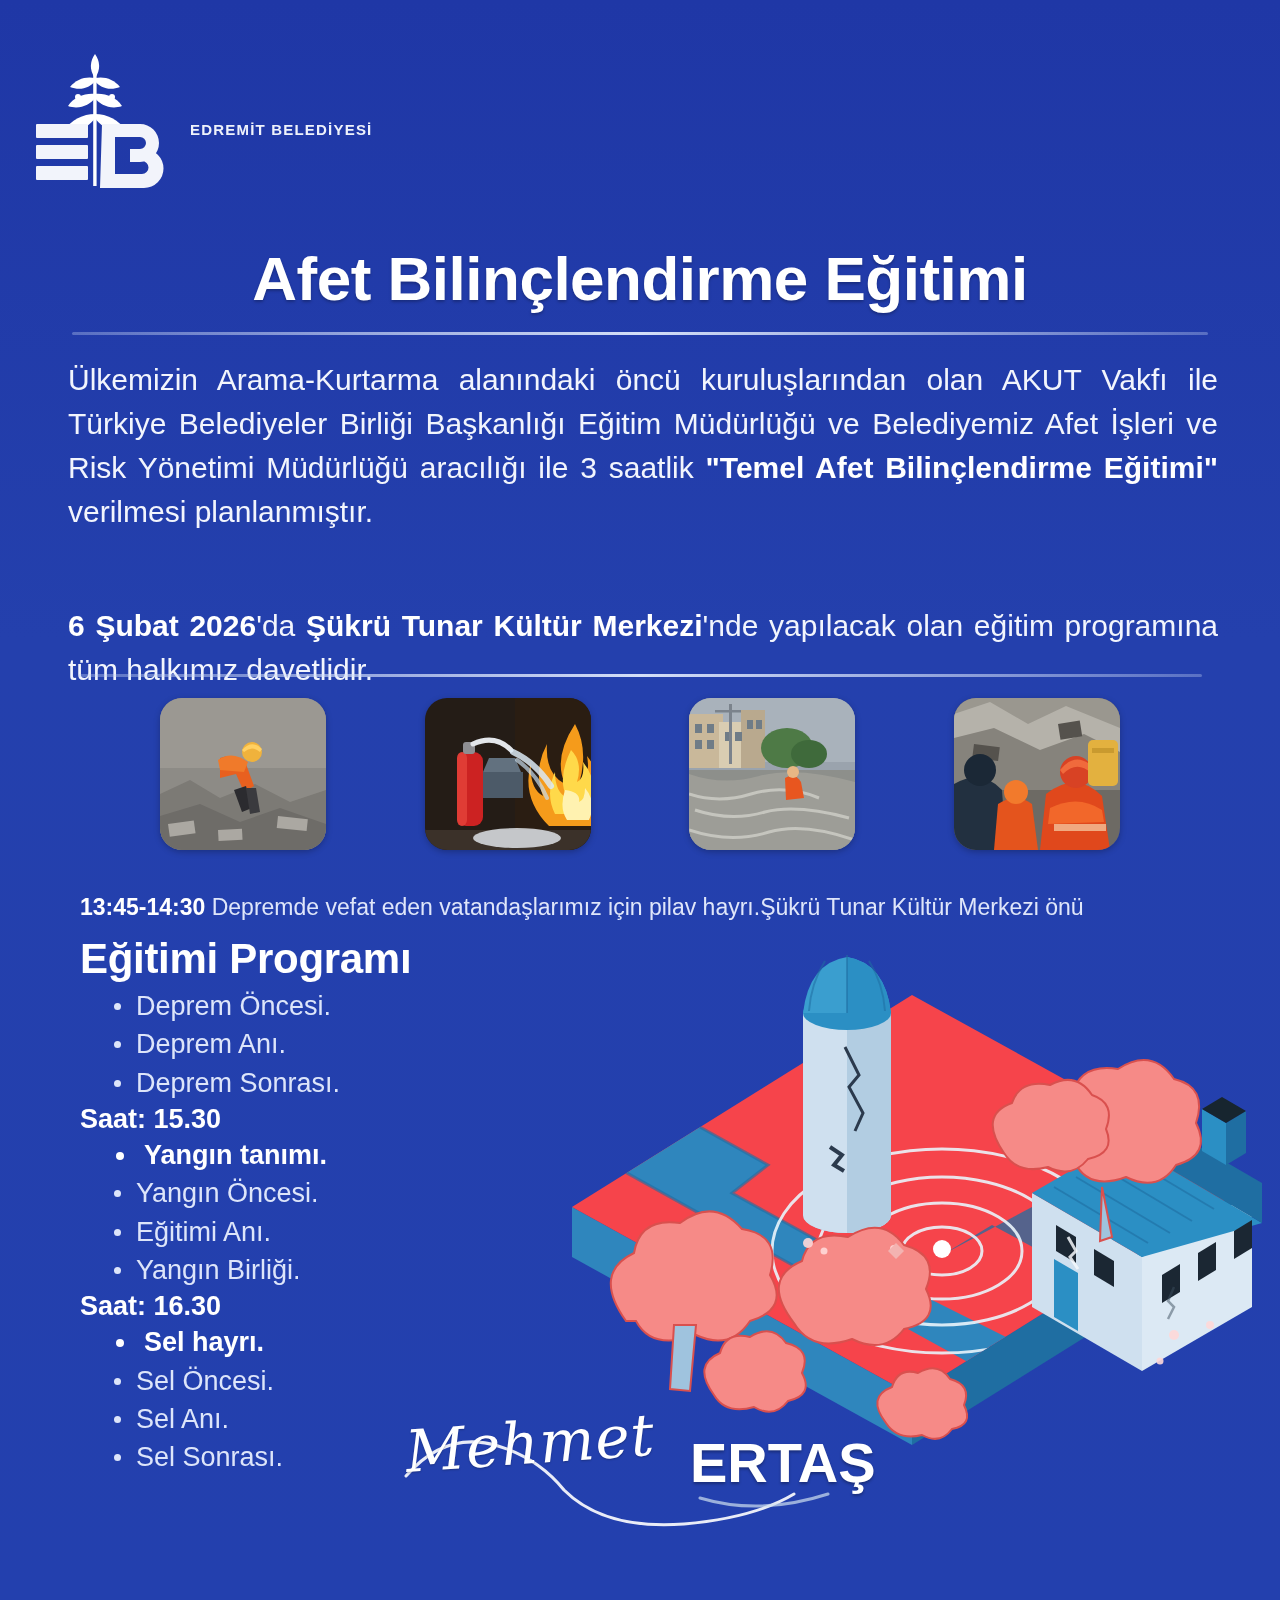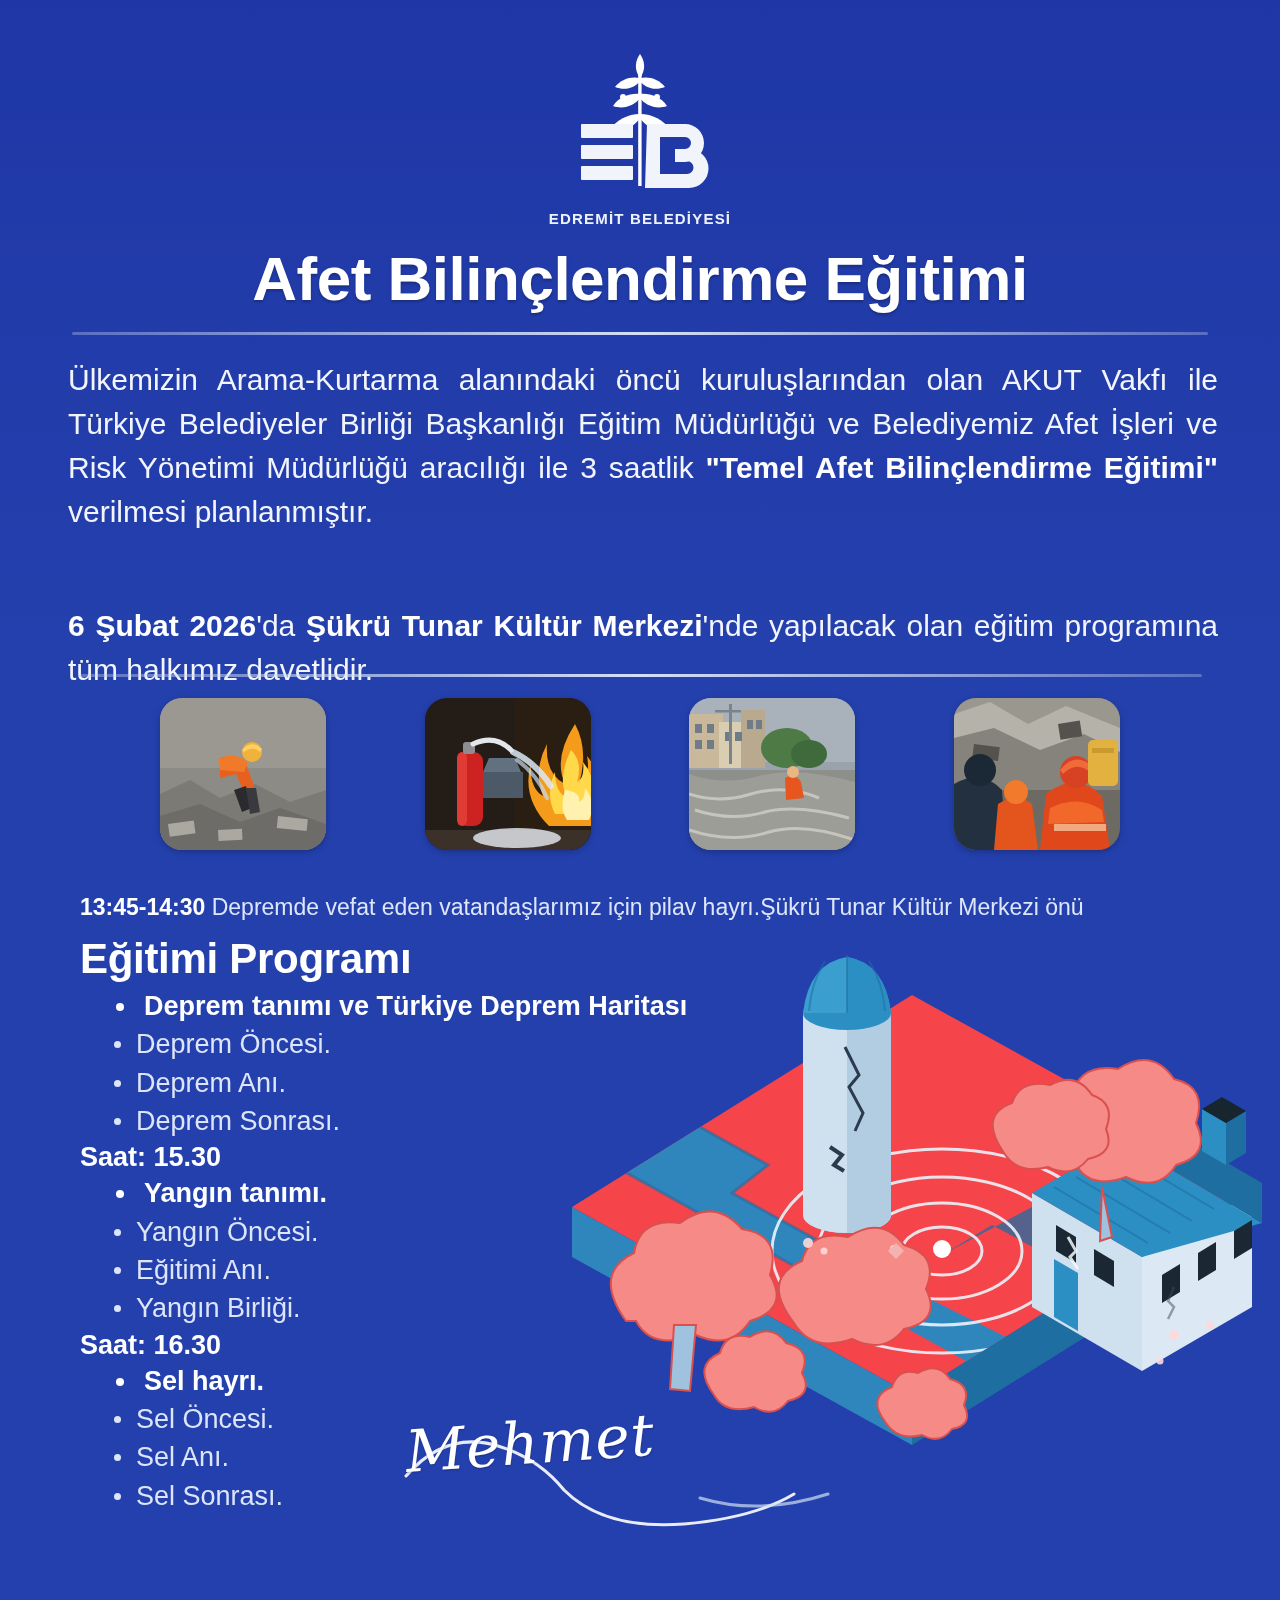--- a/index.html
+++ b/index.html
@@ -22,21 +22,21 @@
     background: linear-gradient(180deg, #1f37a6 0%, #2440ad 40%, #2340ae 100%);
     overflow: hidden;
   }
 
   
   .logo-block {
     position: absolute;
     left: 0; right: 0;
     top: 48px;
     display: flex;
-    flex-direction: column;
+    flex-direction: row;
     align-items: center;
   }
   .logo-mark { position: relative; width: 190px; height: 160px; }
   .logo-caption {
     margin-top: 2px;
     font-size: 15px;
     font-weight: 700;
     letter-spacing: 1.2px;
     color: #eef2fb;
   }
@@ -512,21 +512,20 @@
       </g>
       <path d="M334 318 l8 8 -8 8 -8 -8 Z" fill="#f3b3b1"></path>
     </svg>
   </div>
 
   <div class="program">
     <div class="program-title">Eğitimi Programı</div>
 
     <div class="slot">
       <ul>
-        <li class="lead"> Deprem tanımı ve Türkiye Deprem Haritası</li>
         <li>Deprem Öncesi.</li>
         <li>Deprem Anı.</li>
         <li>Deprem Sonrası.</li>
       </ul>
     </div>
 
     <div class="slot">
       <div class="slot-time">Saat: 15.30</div>
       <ul>
         <li class="lead">Yangın tanımı.</li>
@@ -546,15 +545,16 @@
       </ul>
     </div>
   </div>
 
   <div class="signature">
     <svg class="sig-swoosh" viewBox="0 0 540 130" xmlns="http://www.w3.org/2000/svg">
       <path d="M6 64 q40 -46 92 -30 q40 12 66 44 q40 40 120 34 q70 -6 110 -30" stroke="#ffffff" stroke-width="3" fill="none" opacity="0.9" stroke-linecap="round"></path>
       <path d="M300 86 q60 18 128 -4" stroke="#cfe0ef" stroke-width="3" fill="none" opacity="0.7" stroke-linecap="round"></path>
     </svg>
     <div class="sig-script">Mehmet</div>
+    <div class="sig-surname">ERTAŞ</div>
   </div>
 
 </div>
 
 </body></html>

